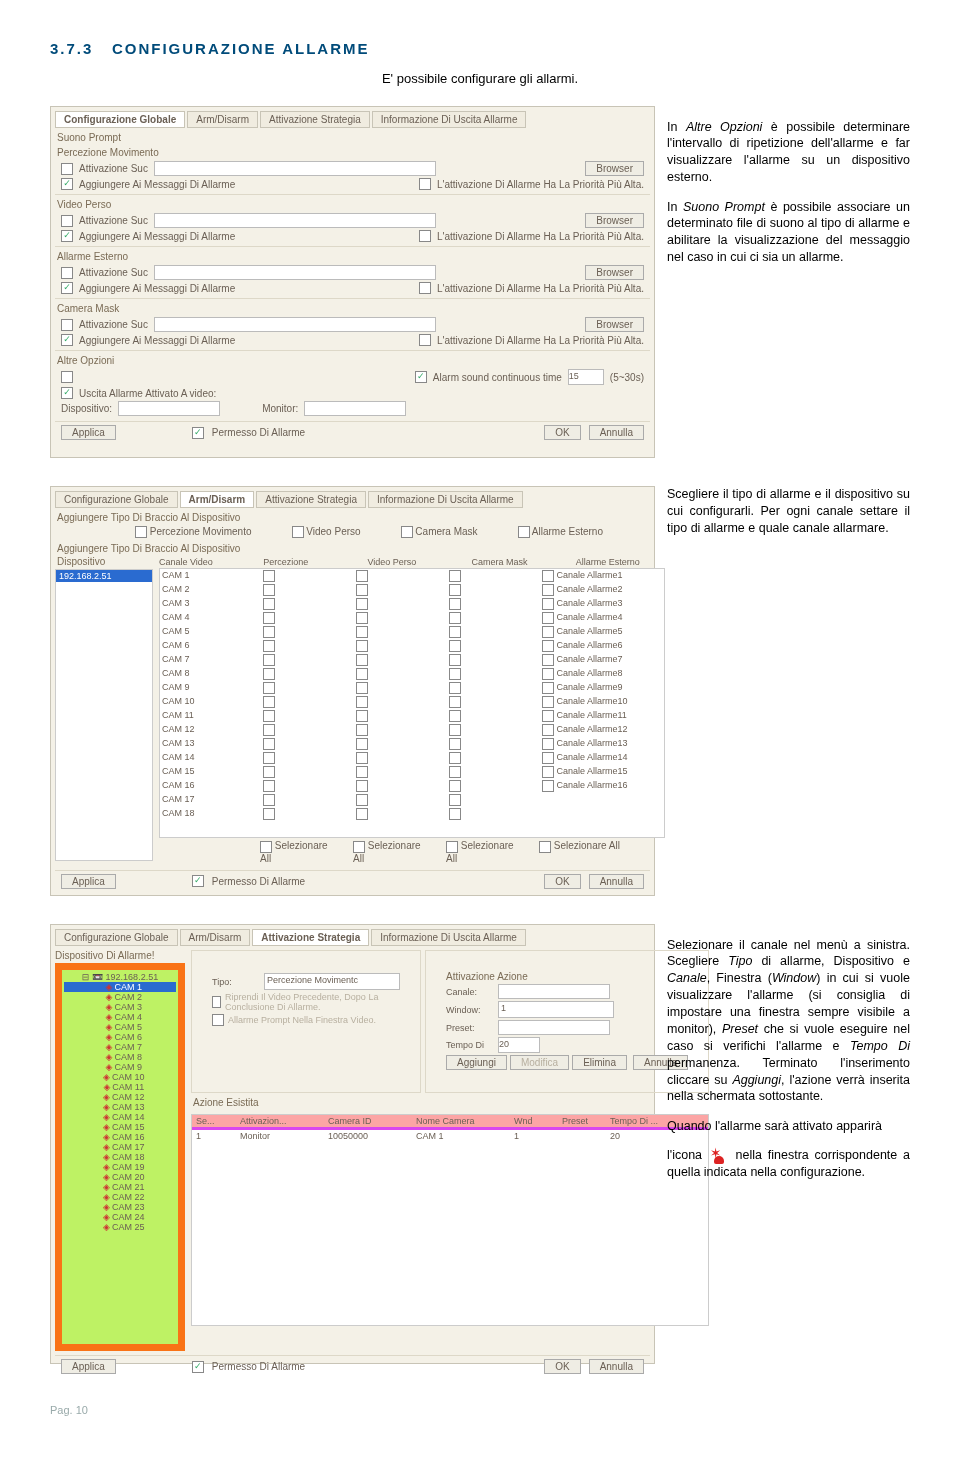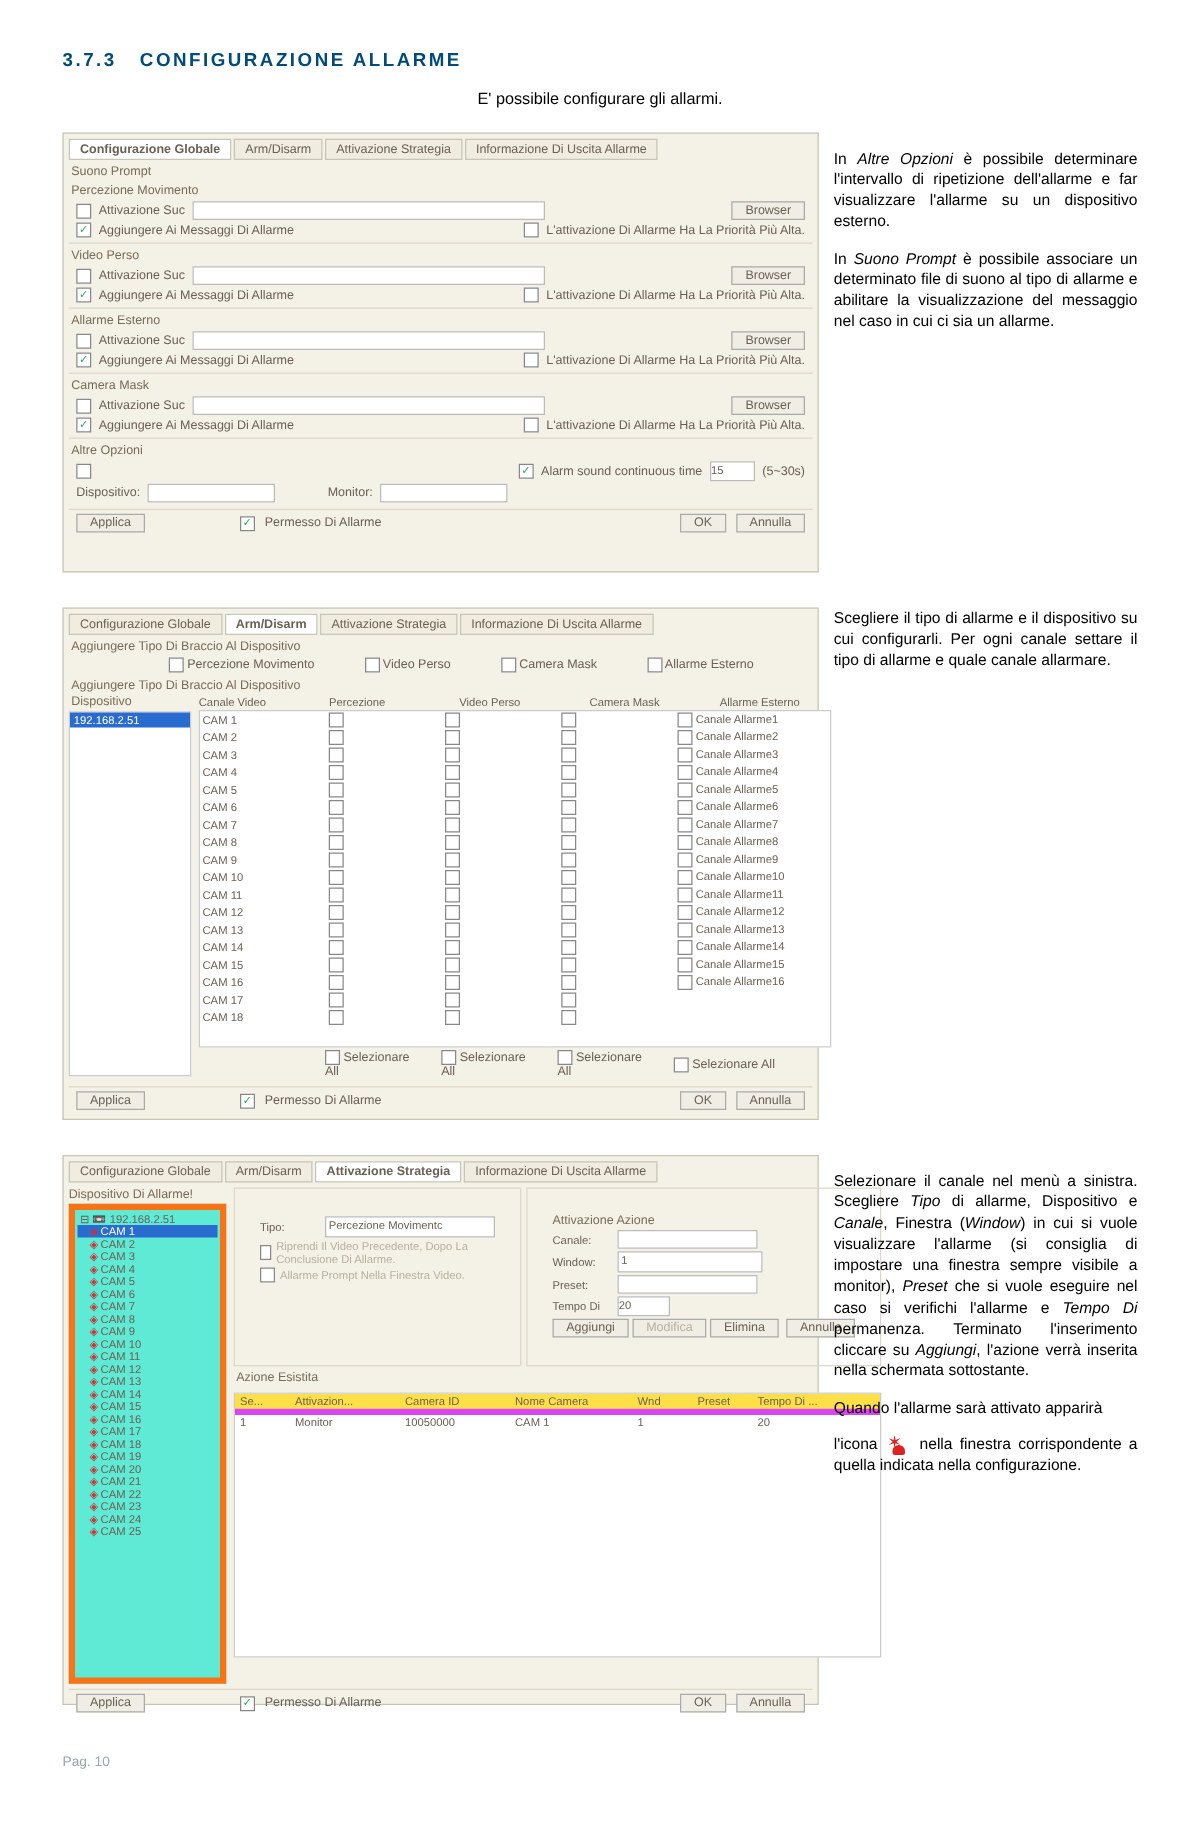--- a/index.html
+++ b/index.html
@@ -123,27 +123,28 @@
     height: 260px;
     overflow: hidden;
     font-size: 9px;
   }
   .list-row {
     display: flex;
     padding: 1px 2px;
   }
   .list-row span { display: inline-block; }
   .tree {
-    background: #5eead4;
-    border: 5px solid #f97316;
+    background: #bef264;
+    border: 7px solid #f97316;
     width: 112px;
     height: 370px;
     font-size: 9px;
     padding: 2px;
     overflow: hidden;
+    text-align: center;
   }
   .tree-item { padding: 0 2px; white-space: nowrap; }
   .tree-item .dot { color: #c33; margin-right: 2px; }
   .p3-right {
     flex: 1;
     display: flex;
     flex-direction: column;
   }
   .p3-top {
     display: flex;
@@ -165,22 +166,22 @@
   .action-table {
     background: #fff;
     border: 1px solid #ccc;
     height: 210px;
     margin-top: 4px;
     font-size: 9px;
     overflow: hidden;
   }
   .action-head {
     display: flex;
-    background: #fde047;
-    border-bottom: 5px solid #d946ef;
+    background: #fca5a5;
+    border-bottom: 3px solid #d946ef;
   }
   .action-head span, .action-row span {
     padding: 1px 4px;
     display: inline-block;
   }
   .action-head span:nth-child(1), .action-row span:nth-child(1) { width: 36px; }
   .action-head span:nth-child(2), .action-row span:nth-child(2) { width: 80px; }
   .action-head span:nth-child(3), .action-row span:nth-child(3) { width: 80px; }
   .action-head span:nth-child(4), .action-row span:nth-child(4) { width: 90px; }
   .action-head span:nth-child(5), .action-row span:nth-child(5) { width: 40px; }
@@ -210,21 +211,20 @@
     font-size: 14px;
   }
   .footer {
     margin-top: 40px;
     font-size: 11px;
     color: #9aa;
   }
   .cam-cols {
     display: flex;
     gap: 15px;
-    align-items: center;
   }
   .cam-cols .col {
     width: 78px;
     text-align: left;
   }
   .cam-cols .col.first { width: 86px; }
   .cam-cols .col.last { width: 120px; }
   .dev-sidebar {
     background: #fff;
     border: 1px solid #ccc;
@@ -334,20 +334,24 @@
       </div>
 
     <div class="group-label">Altre Opzioni</div>
     <div class="field-row">
       <span class="cb"></span>
       <span class="spacer"></span>
       <span class="cb on"></span>
       <span>Alarm sound continuous time</span>
       <span class="txtbox short">15</span>
       <span>(5~30s)</span>
+    </div>
+    <div class="field-row">
+      <span class="cb on"></span>
+      <span>Uscita Allarme Attivato A video:</span>
     </div>
     <div class="field-row">
       <span>Dispositivo:</span>
       <span class="txtbox med"></span>
       <span style="width:30px"></span>
       <span>Monitor:</span>
       <span class="txtbox med"></span>
     </div>
     <div class="bottom-bar">
       <span class="btn">Applica</span>

